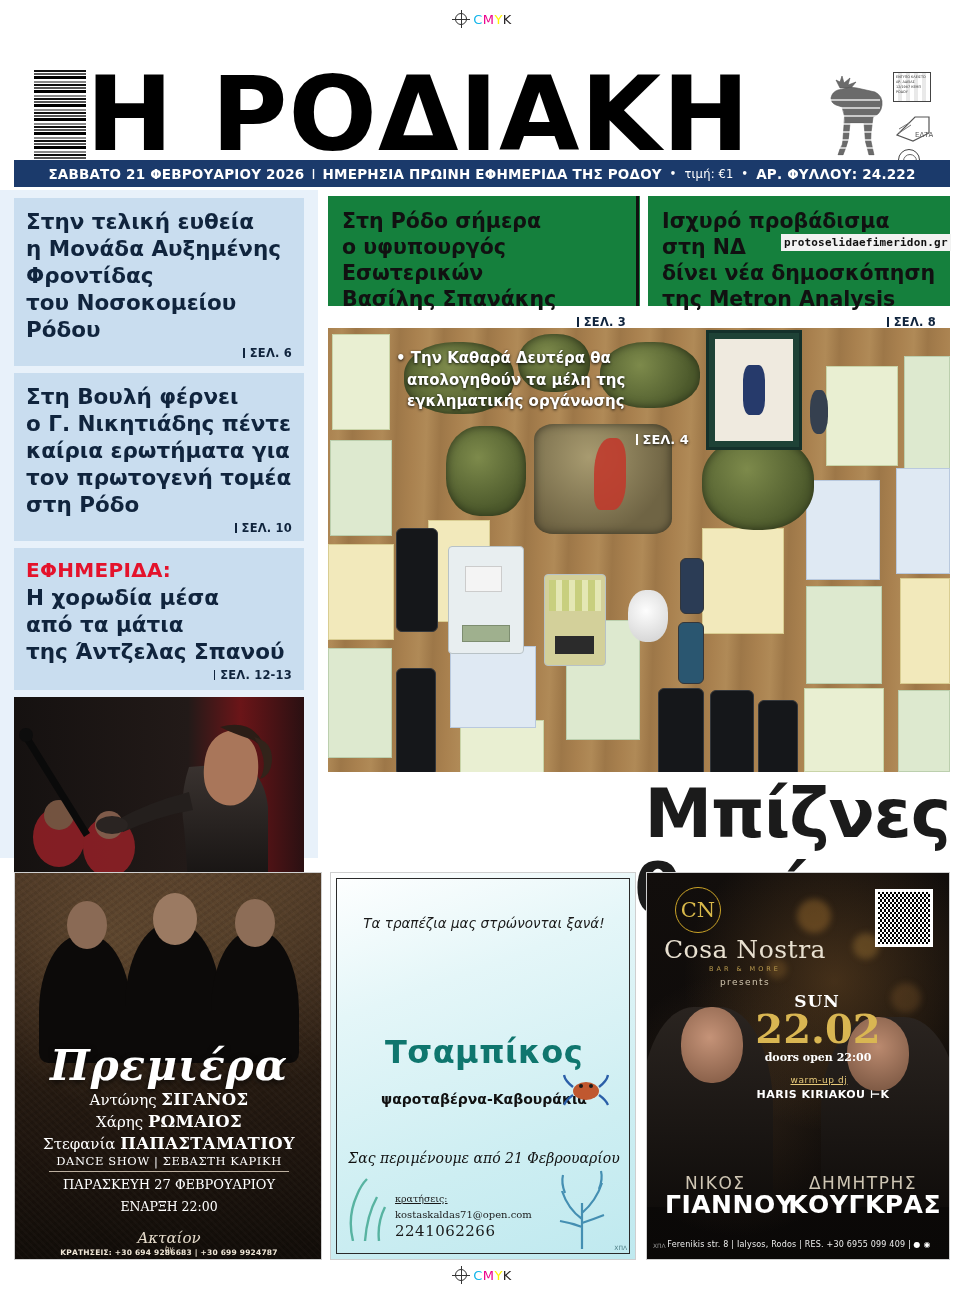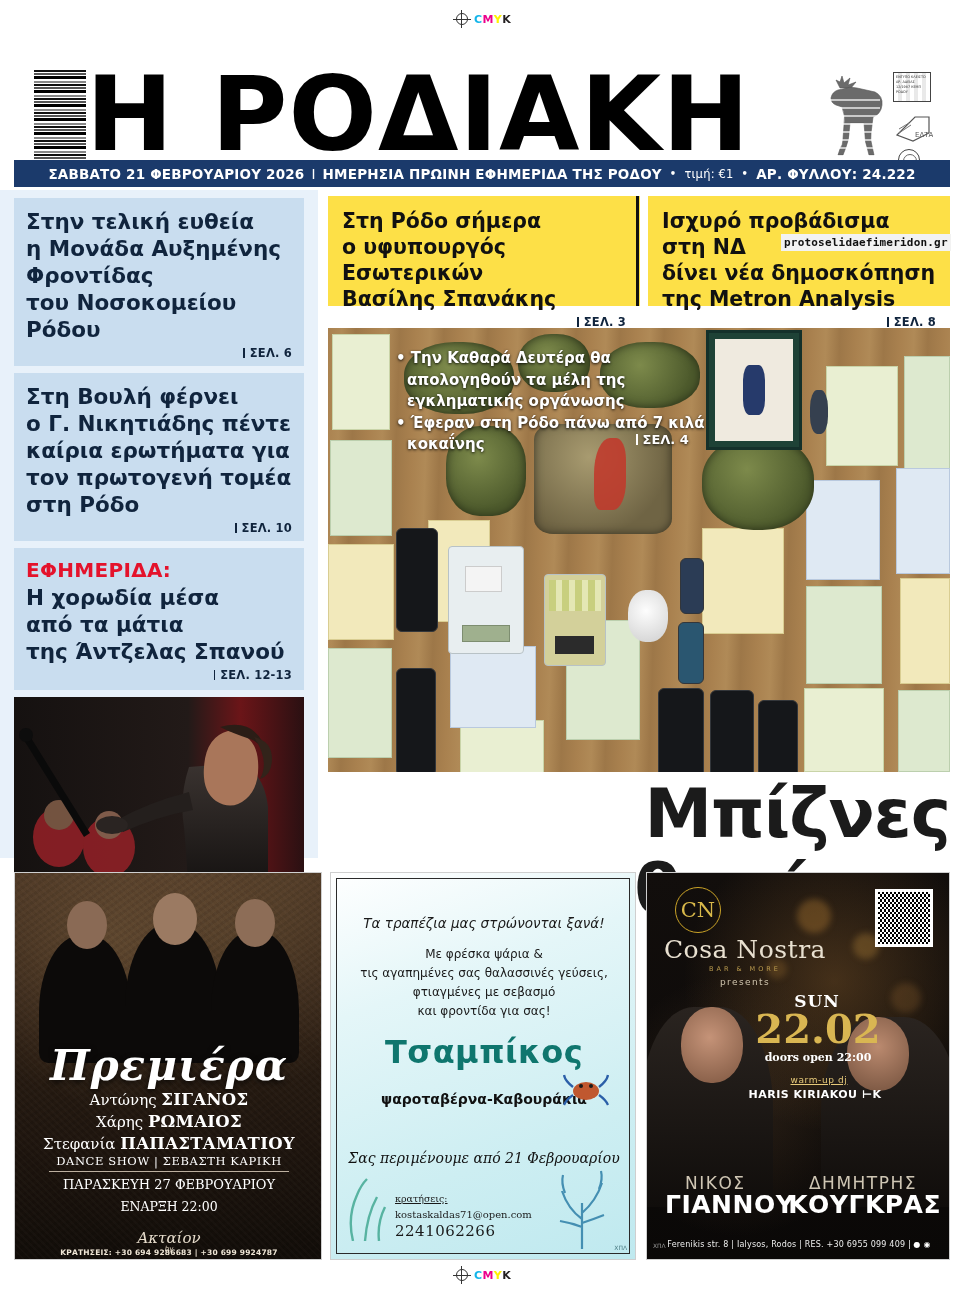--- a/index.html
+++ b/index.html
@@ -14,21 +14,21 @@
   
   .regmark { position: absolute; left: 0; width: 964px; height: 26px;
              display: flex; align-items: center; justify-content: center; gap: 3px; }
   .regmark.top { top: 6px; }
   .regmark.bottom { top: 1262px; }
   .reg-target { width: 18px; height: 18px; position: relative; }
   .reg-target .circ { position:absolute; left:3px; top:3px; width:12px; height:12px;
       border:1px solid #333; border-radius:50%; }
   .reg-target .vl { position:absolute; left:8.5px; top:0; width:1px; height:18px; background:#333; }
   .reg-target .hl { position:absolute; top:8.5px; left:0; height:1px; width:18px; background:#333; }
-  .cmyk { font-size: 11px; font-weight: bold; letter-spacing: .4px;
+  .cmyk { font-size: 13px; font-weight: normal; letter-spacing: .4px;
           font-family: "DejaVu Sans", sans-serif; }
   .cmyk .c { color:#13b5ea; } .cmyk .m { color:#ec008c; }
   .cmyk .y { color:#fff200; } .cmyk .k { color:#231f20; }
 
   
   .masthead { position:absolute; left:0; top:30px; width:964px; height:130px; }
   .barcode { position:absolute; left:34px; top:40px; width:52px; height:100px;
     background: repeating-linear-gradient(to bottom,
       #111 0px,#111 2px,#fff 2px,#fff 3px,#555 3px,#555 5px,#fff 5px,#fff 6px,
       #000 6px,#000 9px,#fff 9px,#fff 11px,#888 11px,#888 13px,#fff 13px,#fff 14px); }
@@ -68,21 +68,21 @@
   .pageref { text-align:right; font-size:11.5px; font-weight:bold; color:#10243d;
      margin-top:3px; letter-spacing:.2px; }
   .pageref:before { content:""; display:inline-block; width:1.5px; height:10px;
      background:#10243d; margin-right:5px; vertical-align:-1px; }
   .choir-photo { width:290px; height:190px; position:relative; overflow:hidden;
      background:#1b1512; }
 
   
   .orange-row { position:absolute; left:328px; top:196px; width:622px; height:110px;
      display:flex; gap:0; }
-  .orange-card { background:#fde047; padding:12px 14px 6px 14px; position:relative;
+  .orange-card { background:#15803d; padding:12px 14px 6px 14px; position:relative;
      display:flex; flex-direction:column; justify-content:space-between; }
   .orange-card.first { width:312px; }
   .orange-card.second { width:302px; margin-left:8px; }
   .orange-card h2 { font-size:20.5px; line-height:26px; font-weight:bold; color:#111; }
   .orange-divider { position:absolute; left:636px; top:196px; width:3px; height:110px;
      background:#111; }
   .watermark { position:absolute; background:#f2f2f2; color:#111;
      font-family:"DejaVu Sans Mono","Liberation Mono",monospace;
      font-size:11px; font-weight:bold; letter-spacing:.2px; padding:2px 3px; }
 
@@ -208,21 +208,21 @@
      color:#fff; font-family:"DejaVu Serif","Liberation Serif",serif; font-weight:bold;
      font-size:17px; letter-spacing:1px; }
   .cn-date { position:absolute; left:96px; top:132px; width:150px; text-align:center;
      font-family:"DejaVu Serif","Liberation Serif",serif; font-weight:bold; font-size:40px;
      color:#d9b652; letter-spacing:0px; }
   .cn-doors { position:absolute; left:96px; top:178px; width:150px; text-align:center;
      color:#fff; font-family:"DejaVu Serif","Liberation Serif",serif; font-weight:bold;
      font-size:11px; }
   .cn-warm { position:absolute; left:92px; top:202px; width:160px; text-align:center;
      color:#e6c97a; font-size:9px; letter-spacing:.6px;text-decoration:underline; }
-  .cn-dj { position:absolute; left:78px; top:215px; width:180px; text-align:center;
+  .cn-dj { position:absolute; left:86px; top:215px; width:180px; text-align:center;
      color:#fff; font-size:11px; font-weight:bold; letter-spacing:.5px; }
   .cn-person { position:absolute; bottom:52px; border-radius:40% 40% 6% 6%/50% 50% 5% 5%;
      background:linear-gradient(180deg,#2a2420 0%,#100d0b 100%); }
   .cn-face { position:absolute; border-radius:48%; }
   .cn-first { position:absolute; color:#cfc6b4; font-size:17px; letter-spacing:1.5px; }
   .cn-last { position:absolute; color:#fff; font-size:25px; font-weight:bold; letter-spacing:.5px; }
   .cn-addr { position:absolute; left:0; bottom:10px; width:304px; text-align:center;
      color:#eee; font-size:8px; letter-spacing:.2px; }
   .cn-addr .icons { color:#fff; }
   .cn-credit { position:absolute; left:6px; bottom:10px; color:#9a9a9a; font-size:6px; }
@@ -439,21 +439,20 @@
 
   <div class="watchbox" style="left:378px; top:2px; width:96px; height:120px;">
     <div class="inner"></div>
       <div class="w"></div>
   </div>
   <div style="position:absolute; left:482px; top:62px; width:18px; height:44px;
        background:#35404f; border-radius:40%;"></div>
 
   <ul class="photo-caption" style="position:absolute; left:68px; top:20px; width:330px;">
     <li>Την Καθαρά Δευτέρα θα απολογηθούν τα μέλη της εγκληματικής οργάνωσης</li>
-    <li>Έφεραν στη Ρόδο πάνω από 7 κιλά κοκαΐνης</li>
   </ul>
   <div style="position:absolute; left:308px; top:104px;" class="photo-pageref">ΣΕΛ. 4</div>
 </div>
 
 <div class="main-headline">Μπίζνες θανάτου</div>
 
 <div class="ads">
 
   <div class="ad ad1">
     <div class="ad1-bg"></div>
@@ -483,24 +482,20 @@
     <div class="ad1-by" style="top:372px;">by</div>
     <div class="ad1-sub" style="top:356px;">Ακταίον</div>
     <div class="ad1-phone" style="top:375px;">ΚΡΑΤΗΣΕΙΣ: +30 694 9286683  |  +30 699 9924787</div>
   </div>
 
   <div class="ad ad2">
     <div class="ad2-bg"></div>
     <div class="ad2-inner"></div>
 
     <div class="ad2-line1">Τα τραπέζια μας στρώνονται ξανά!</div>
-    <div class="ad2-body" style="white-space:pre-line">Με φρέσκα ψάρια &amp;
-τις αγαπημένες σας θαλασσινές γεύσεις,
-φτιαγμένες με σεβασμό
-και φροντίδα για σας!</div>
     <div class="ad2-logo">Τσαμπίκος</div>
     <div class="ad2-sub">ψαροταβέρνα-Καβουράκια</div>
     <div class="ad2-wait">Σας περιμένουμε από 21 Φεβρουαρίου</div>
 
     <div class="ad2-contact">
       <div class="lbl">κρατήσεις:</div>
       <div>kostaskaldas71@open.com</div>
       <div class="tel">2241062266</div>
     </div>
 

